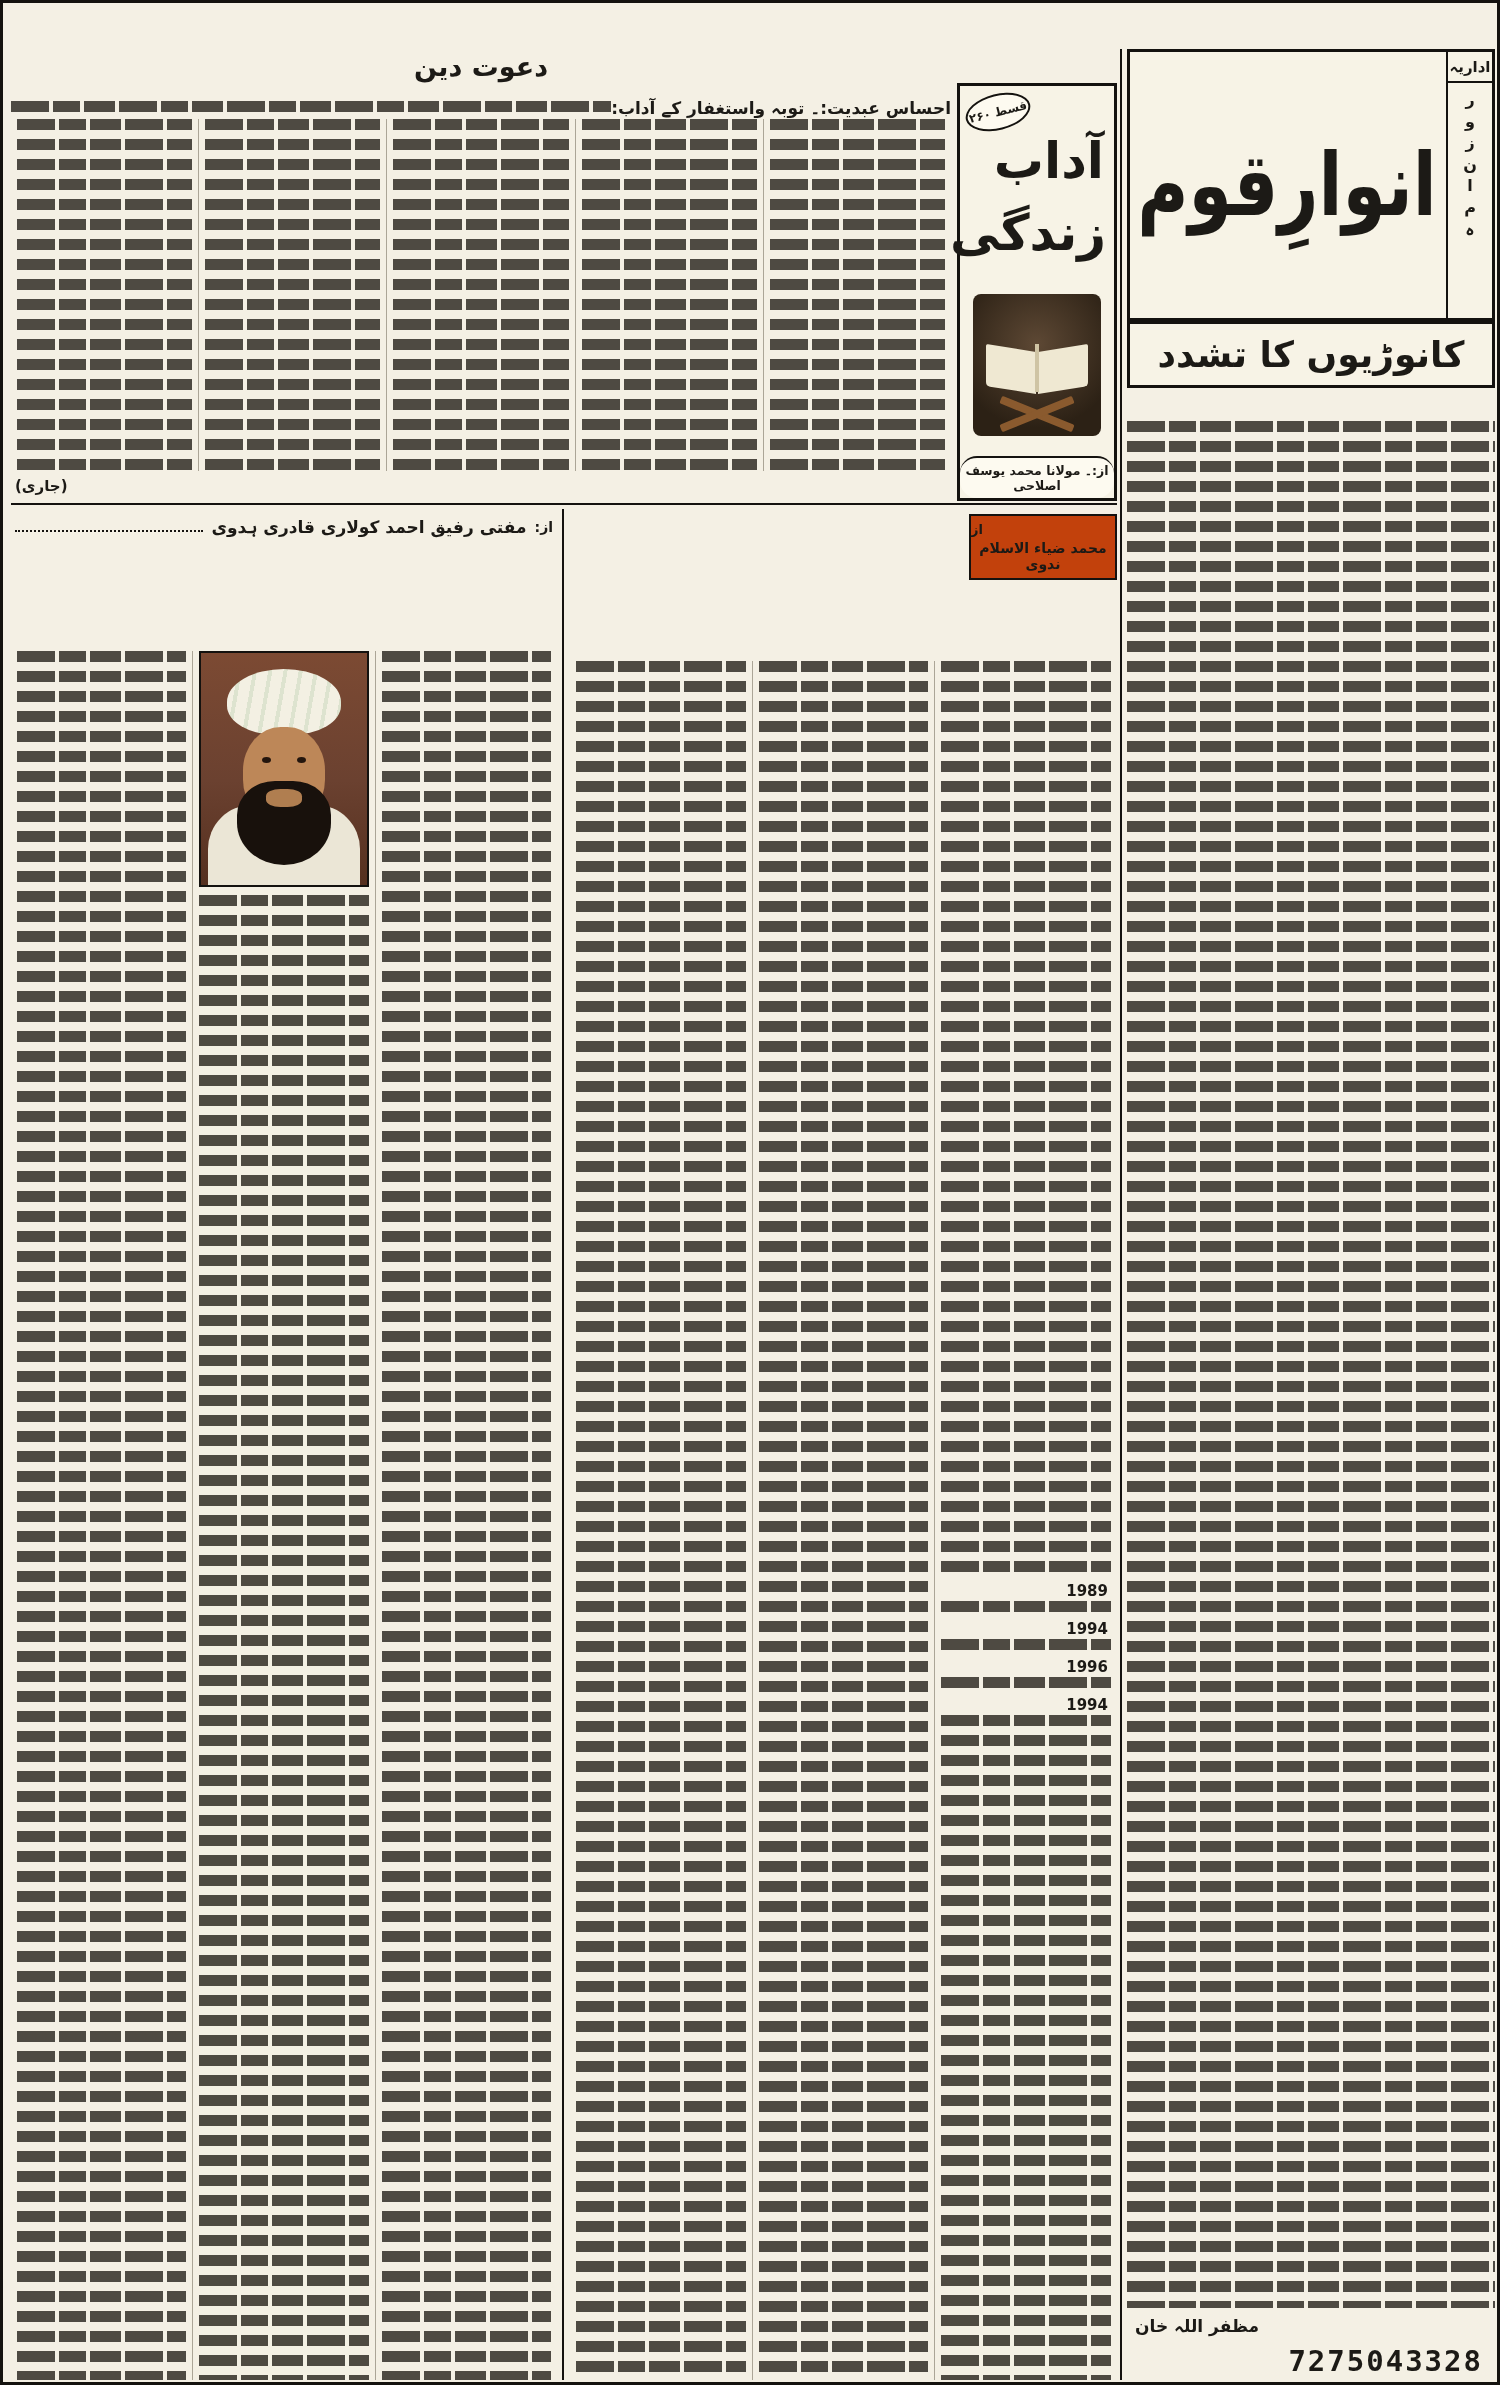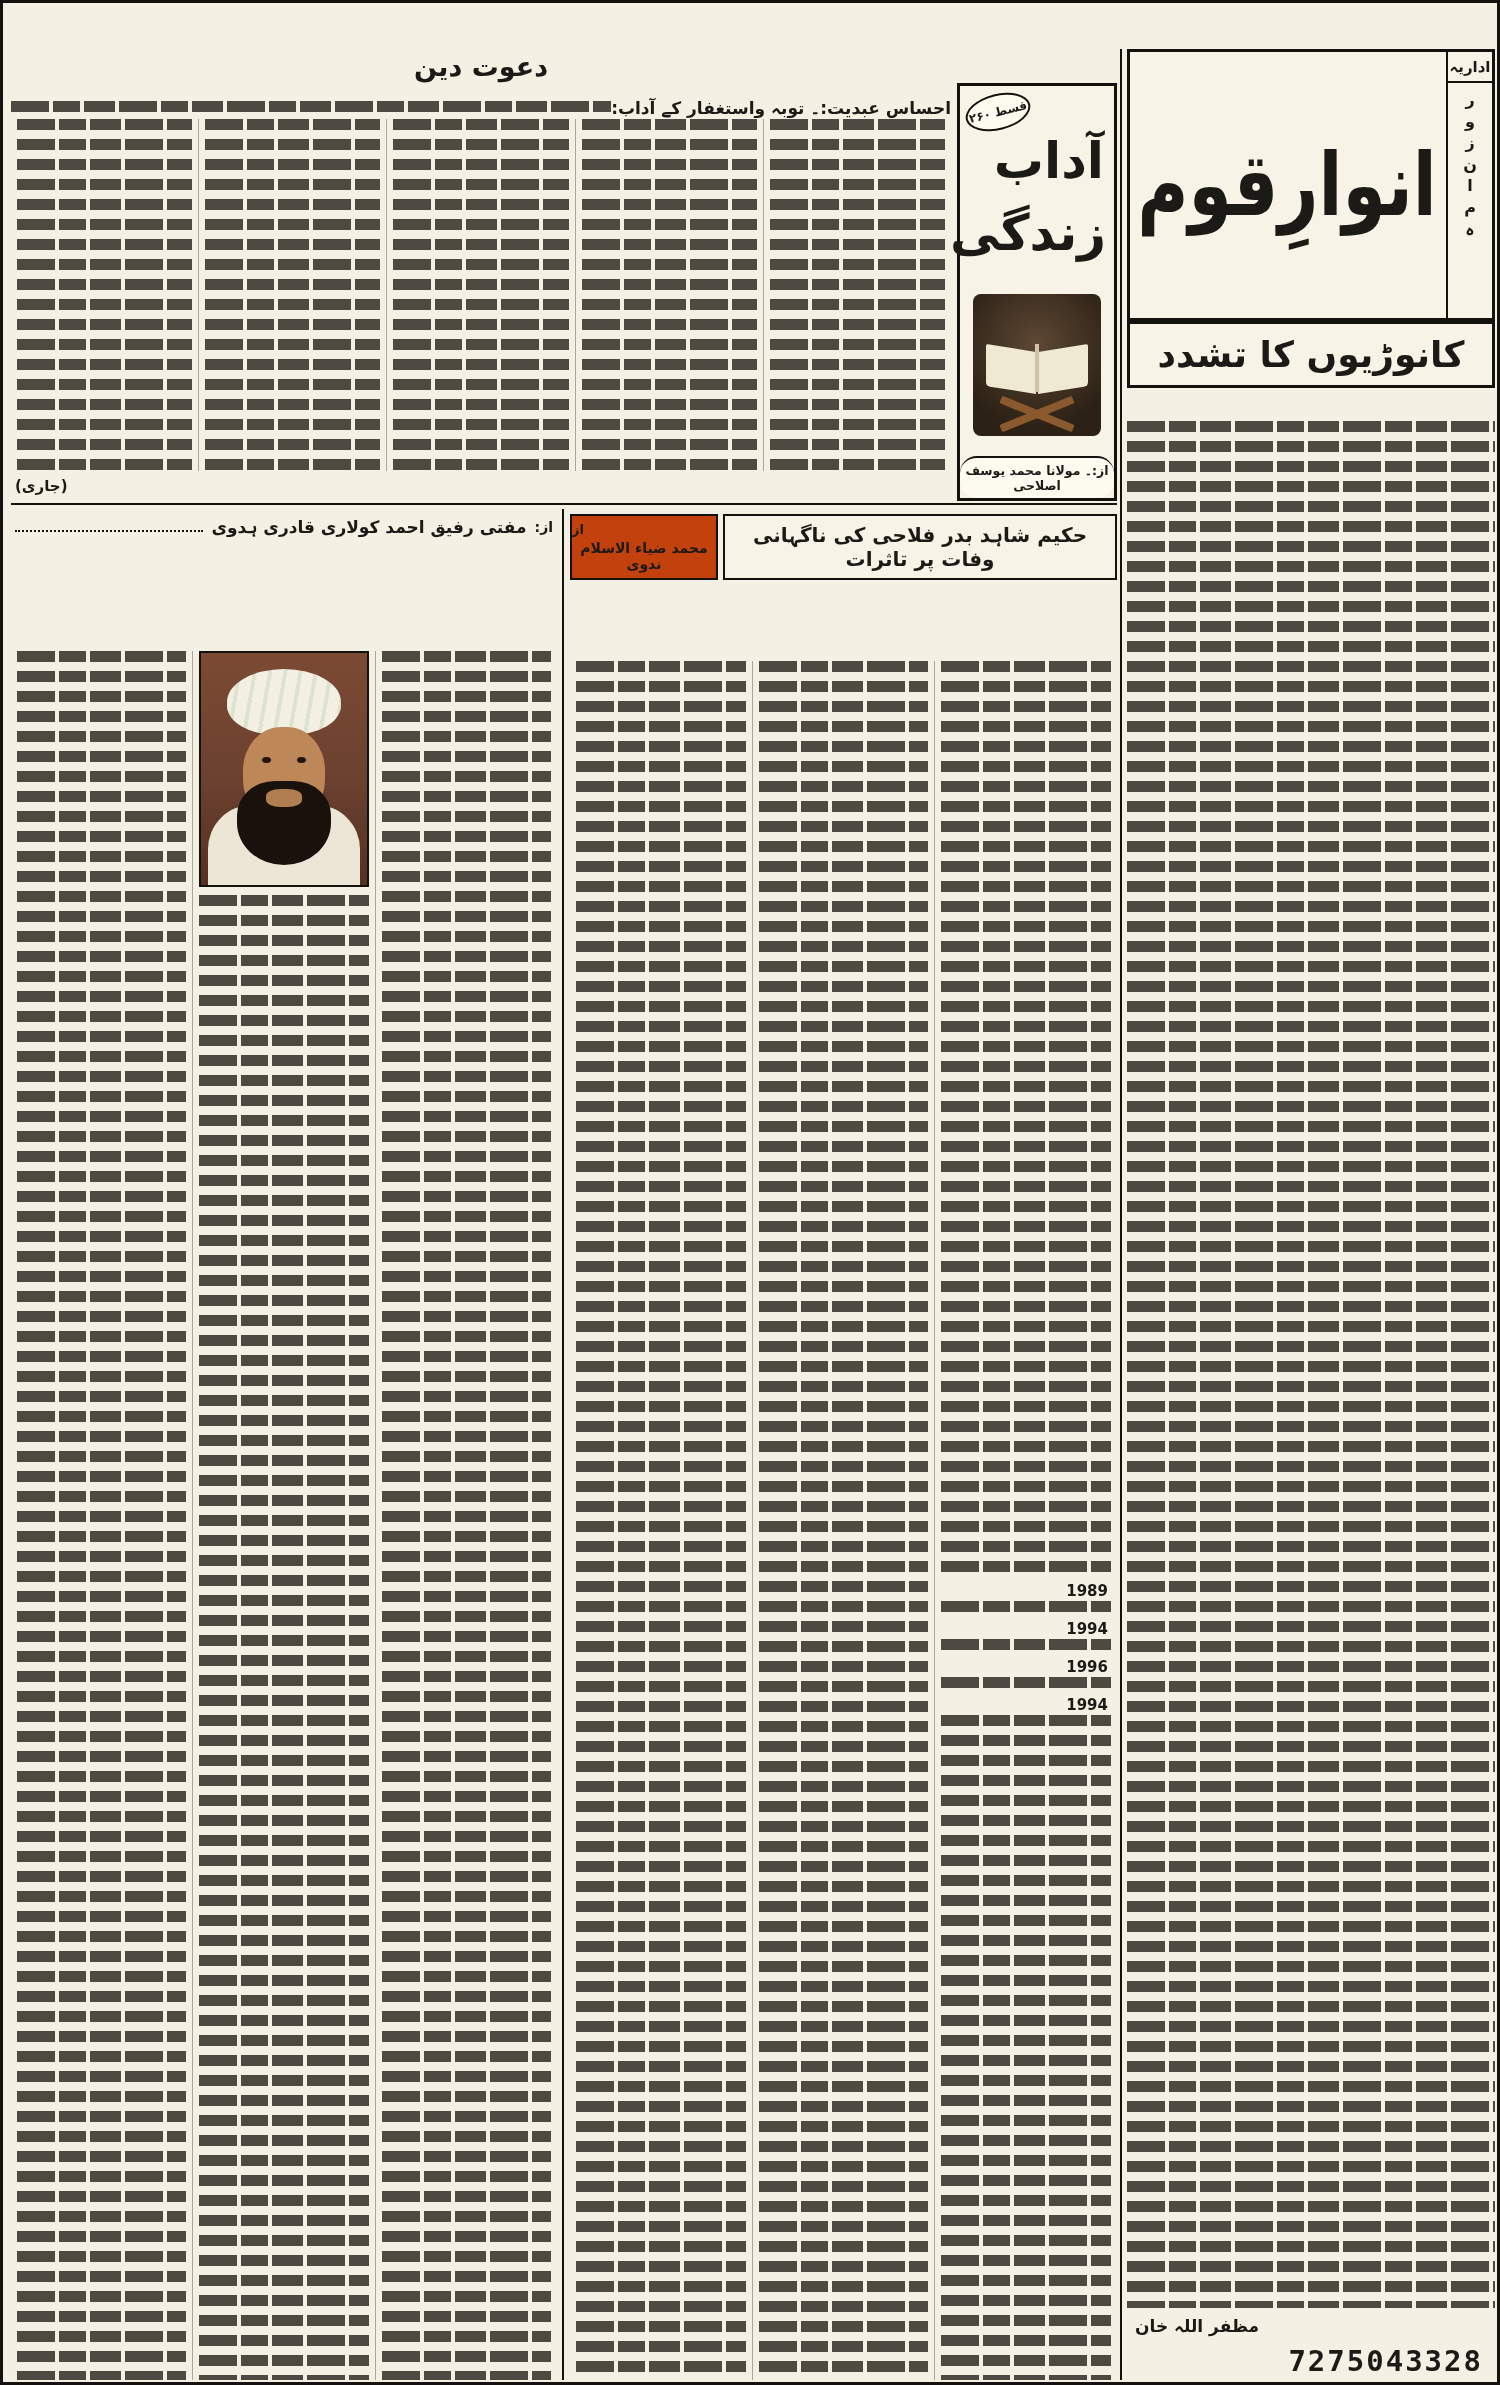--- a/index.html
+++ b/index.html
@@ -226,21 +226,20 @@
         <div class="sim grow"></div>
       </div>
       <div class="col">
         <div class="sim grow"></div>
       </div>
     </div>
   </div>
 
   <div class="article-mid urdu">
     <div class="am-subrow">
-      <div class="am-subtitle">حکیم شاہد بدر فلاحی کی ناگہانی وفات پر تاثرات</div>
       <div class="am-authorbox">
         <span class="am-by">از</span>
         <span class="am-who">محمد ضیاء الاسلام ندوی</span>
       </div>
     </div>
     <div class="am-cols cols">
       <div class="col">
         <div class="sim simfix" style="height:920px"></div>
         <div class="year-line">1989</div>
         <div class="sim spacer18"></div>

